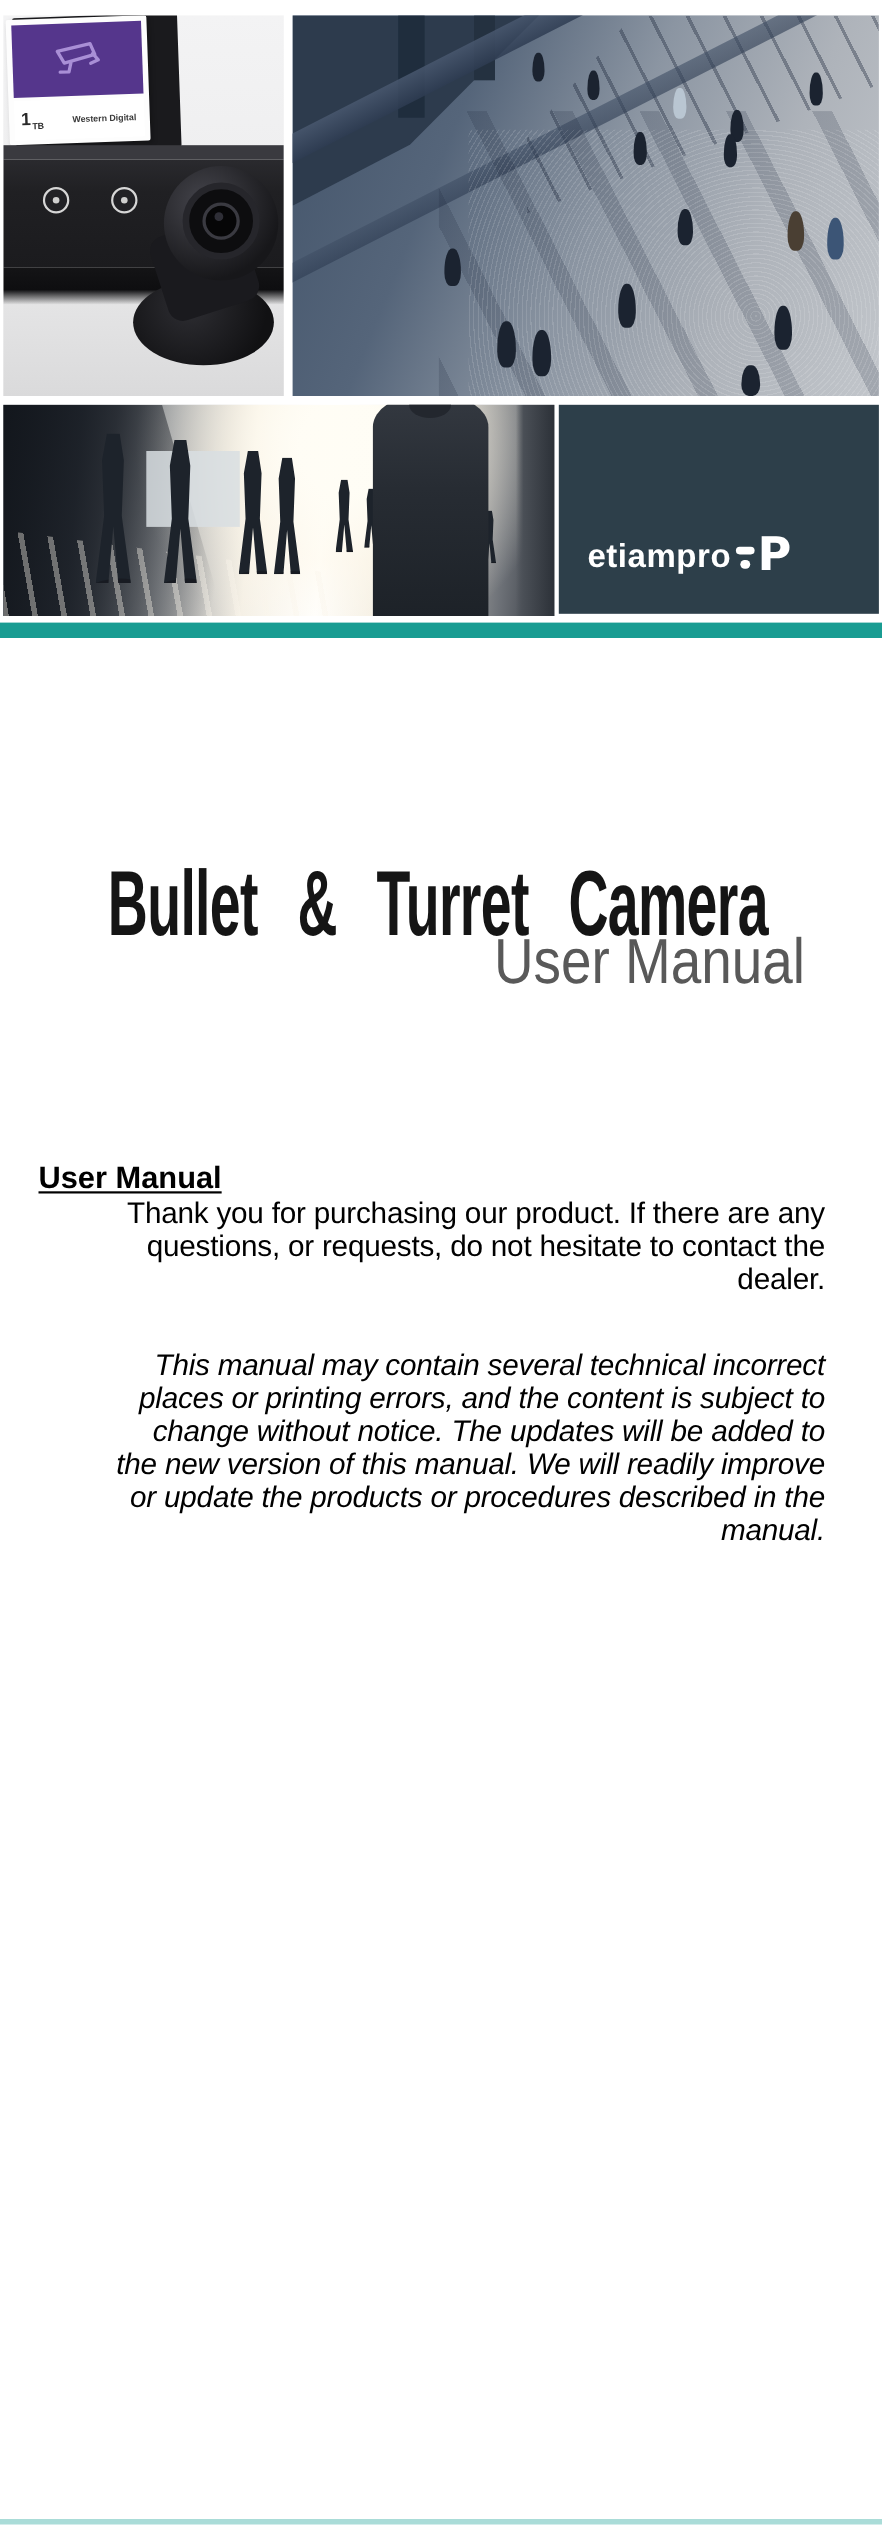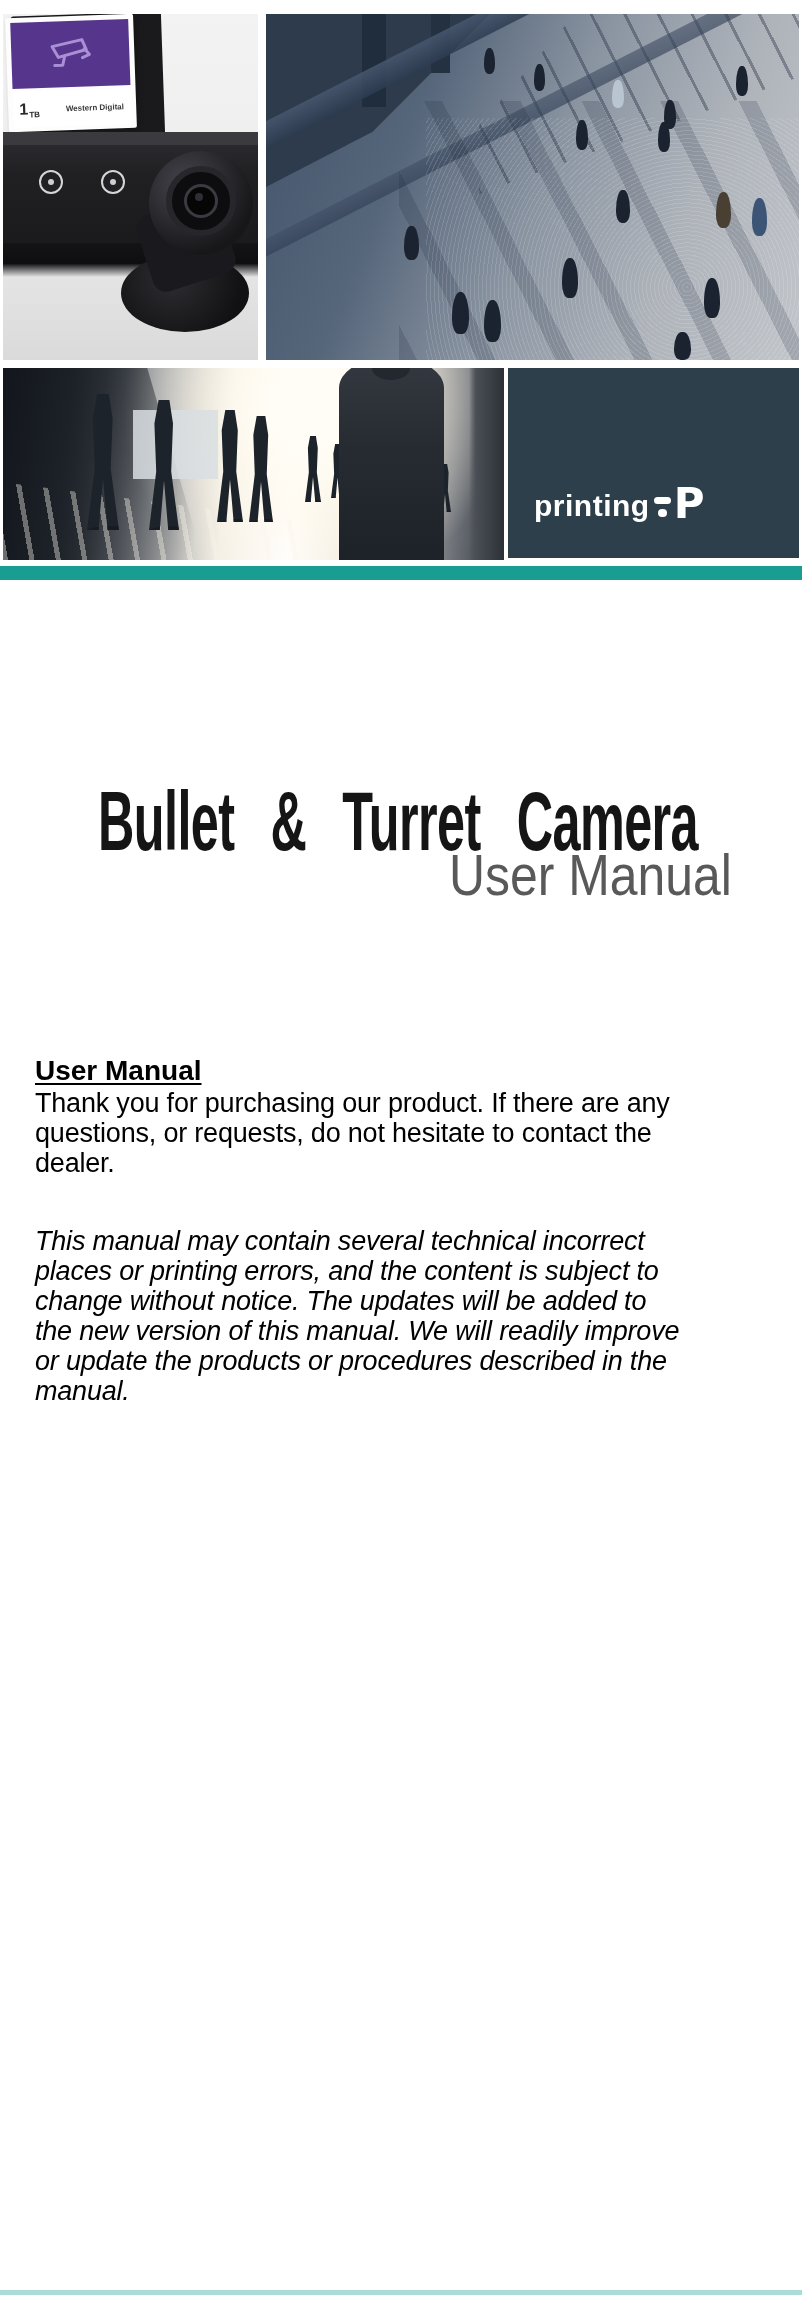--- a/index.html
+++ b/index.html
@@ -116,21 +116,21 @@
                    transform:scaleX(.60);transform-origin:left center;}
   .subtitle-wrap{position:absolute;right:70px;top:846px;white-space:nowrap;text-align:right;}
   .subtitle-wrap span{display:inline-block;font-size:58px;line-height:1;color:#595959;
                       transform:scaleX(.86);transform-origin:right center;}
 
   
   .content{position:absolute;left:35px;top:1056px;width:715px;}
   .content h3{margin:0;font-size:28px;line-height:30px;font-weight:bold;
               text-decoration:underline;text-underline-offset:3px;display:inline-block;}
   .content p{margin:2px 0 0 0;font-size:27px;line-height:30px;white-space:pre-line;
-             letter-spacing:-.2px;}
+             letter-spacing:-.2px;text-align:right;}
   .content p.p2{margin-top:48px;font-style:italic;}
 
   
   .bottom-accent{position:absolute;left:0;top:2290px;width:802px;height:5px;
                  background:#2aa79e;opacity:.4;}
 </style>
 </head>
 <body>
 
 <div class="page">
@@ -206,21 +206,21 @@
     <i class="ps" style="left:246px;top:48px;width:24px;height:106px"></i>
     <i class="ps" style="left:302px;top:68px;width:16px;height:66px"></i>
     <i class="ps" style="left:328px;top:76px;width:13px;height:54px"></i>
     <i class="ps" style="left:352px;top:84px;width:10px;height:42px"></i>
     <i class="ps" style="left:436px;top:96px;width:12px;height:48px"></i>
     <div class="bl-man"></div>
   </div>
 
   <div class="cell" id="cellBR">
     <div class="brand-row">
-      <span class="brand-name">printing</span>
+      <span class="brand-name">etiampro</span>
       <span class="ip-colon">
           <i class="c1"></i>
           <i class="c2"></i>
         </span>
       <span class="ip-p">P</span>
     </div>
   </div>
 
   <div class="teal-bar"></div>
 

